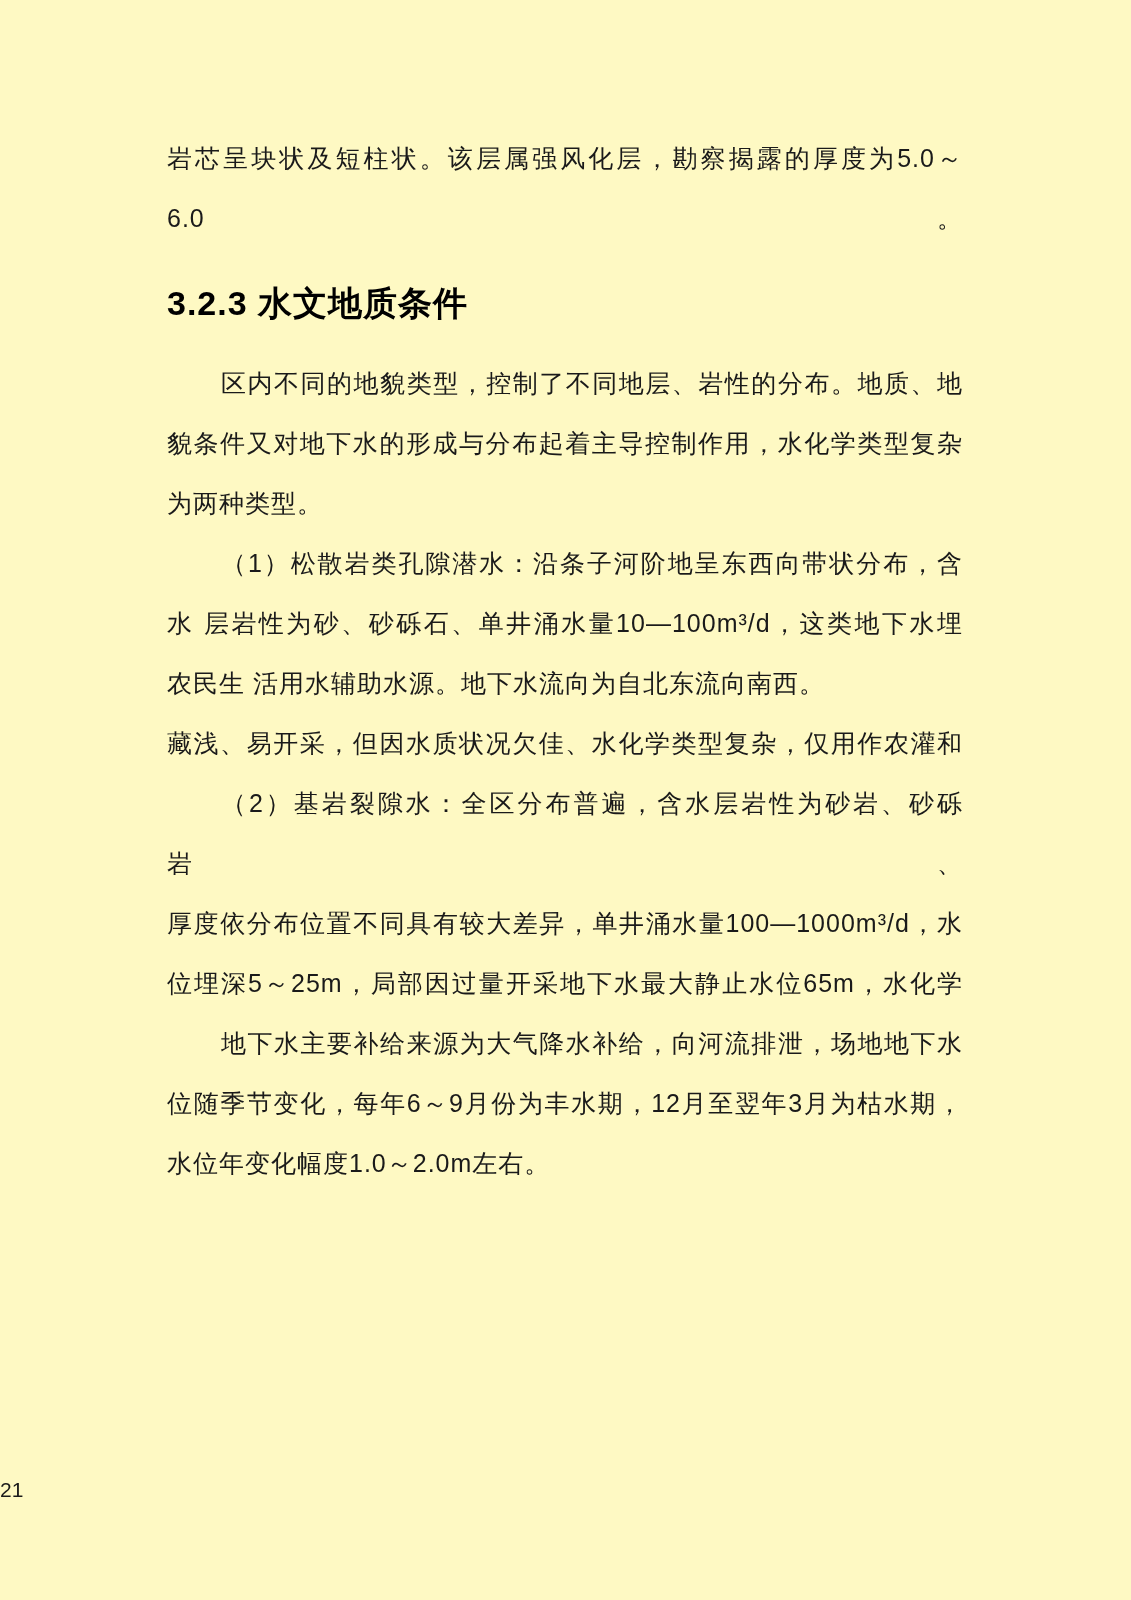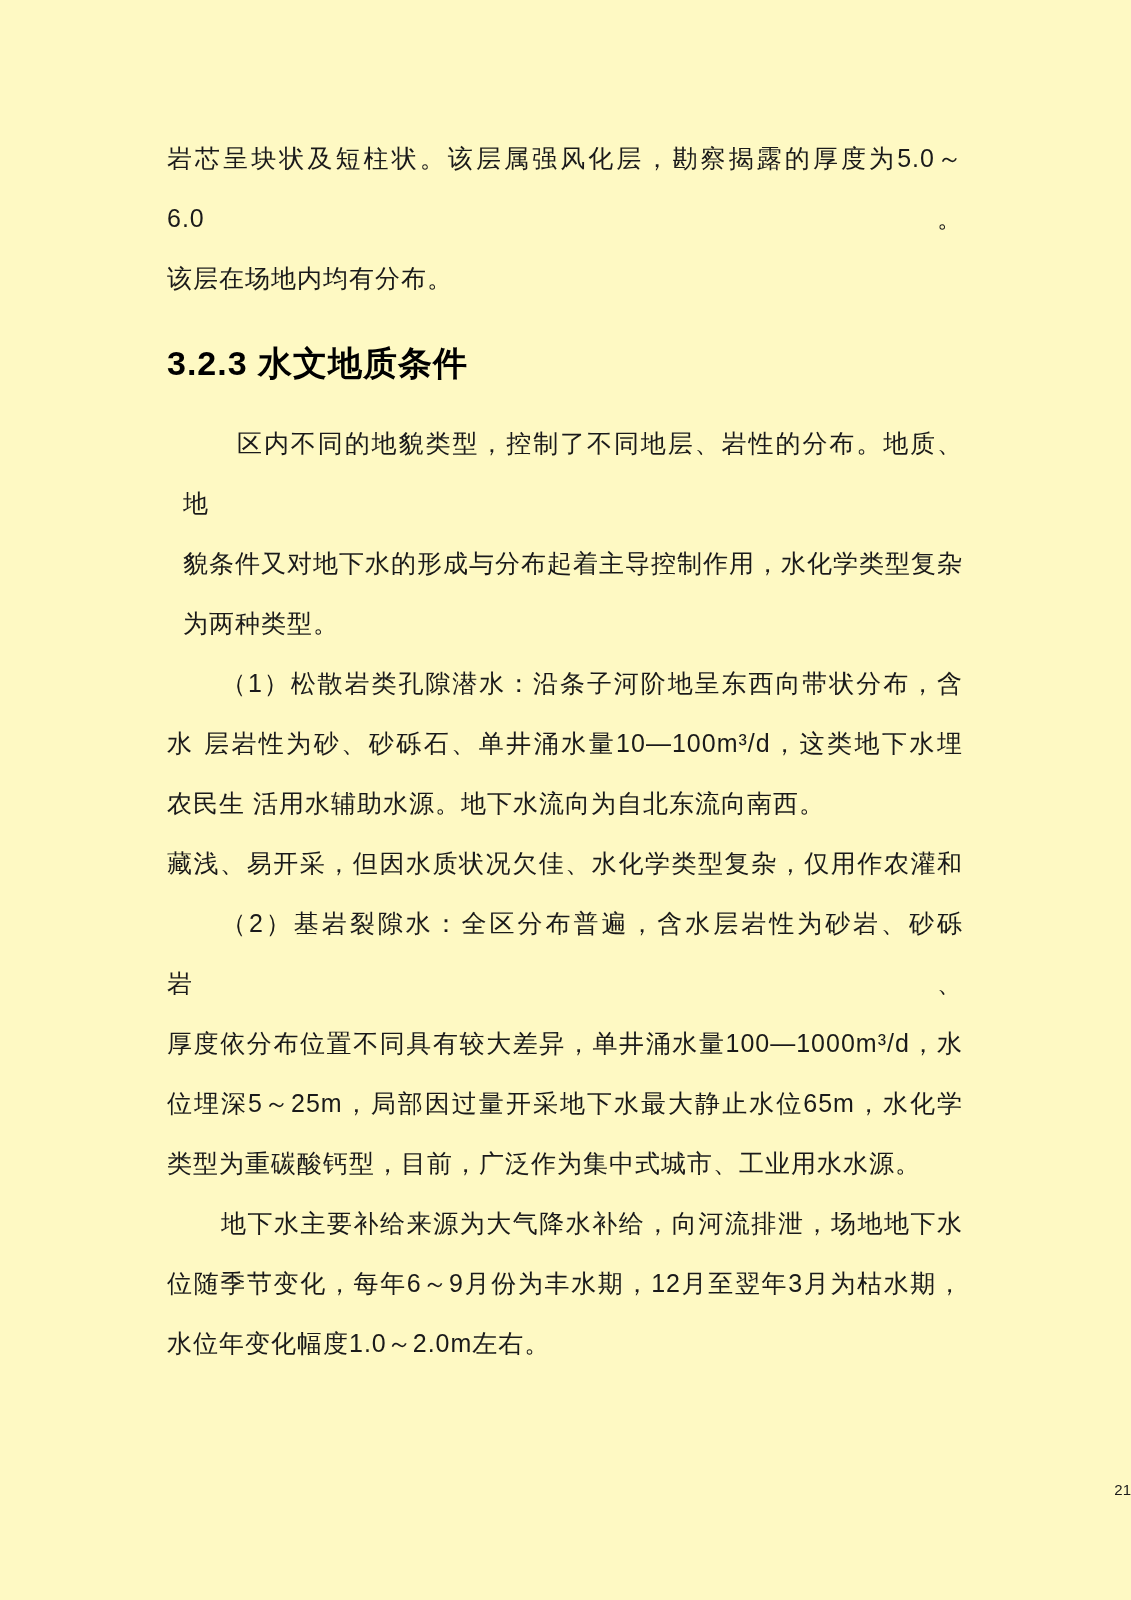--- a/index.html
+++ b/index.html
@@ -40,42 +40,40 @@
   .heading {
     font-size: 34px;
     line-height: 60px;
     font-weight: bold;
     margin-top: 25px;
     color: #000000;
     letter-spacing: 1px;
   }
   .after-heading {
     margin-top: 20px;
-    margin-left: 16px;
   }
   .page-number {
     position: absolute;
     top: 1475px;
     left: 0;
     width: 100%;
-    text-align: right;
-    font-size: 15px;
+    text-align: left;
+    font-size: 21px;
     line-height: 30px;
     color: #1a1a1a;
   }
 </style>
 </head>
 <body>
 
 <div class="page">
   <div class="content">
 
     <div>
       <div class="line">岩芯呈块状及短柱状。该层属强风化层，勘察揭露的厚度为5.0～6.0。</div>
-      <div class="line last">该层在场地内均有分布。</div>
     </div>
 
     <div class="heading">3.2.3 水文地质条件</div>
 
     <div class="after-heading">
       <div class="line indent">区内不同的地貌类型，控制了不同地层、岩性的分布。地质、地</div>
       <div class="line">貌条件又对地下水的形成与分布起着主导控制作用，水化学类型复杂</div>
       <div class="line last">为两种类型。</div>
     </div>
 
@@ -83,21 +81,20 @@
       <div class="line indent">（1）松散岩类孔隙潜水：沿条子河阶地呈东西向带状分布，含</div>
       <div class="line">水 层岩性为砂、砂砾石、单井涌水量10—100m³/d，这类地下水埋</div>
       <div class="line last">农民生 活用水辅助水源。地下水流向为自北东流向南西。</div>
       <div class="line">藏浅、易开采，但因水质状况欠佳、水化学类型复杂，仅用作农灌和</div>
     </div>
 
     <div>
       <div class="line indent">（2）基岩裂隙水：全区分布普遍，含水层岩性为砂岩、砂砾岩、</div>
       <div class="line">厚度依分布位置不同具有较大差异，单井涌水量100—1000m³/d，水</div>
       <div class="line">位埋深5～25m，局部因过量开采地下水最大静止水位65m，水化学</div>
-      <div class="line last">类型为重碳酸钙型，目前，广泛作为集中式城市、工业用水水源。</div>
     </div>
 
     <div>
       <div class="line indent">地下水主要补给来源为大气降水补给，向河流排泄，场地地下水</div>
       <div class="line">位随季节变化，每年6～9月份为丰水期，12月至翌年3月为枯水期，</div>
       <div class="line last">水位年变化幅度1.0～2.0m左右。</div>
     </div>
 
   </div>
 

